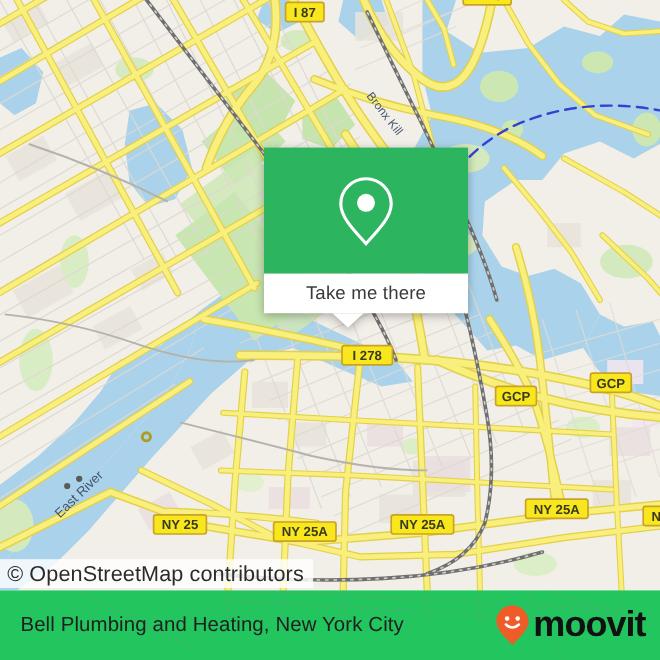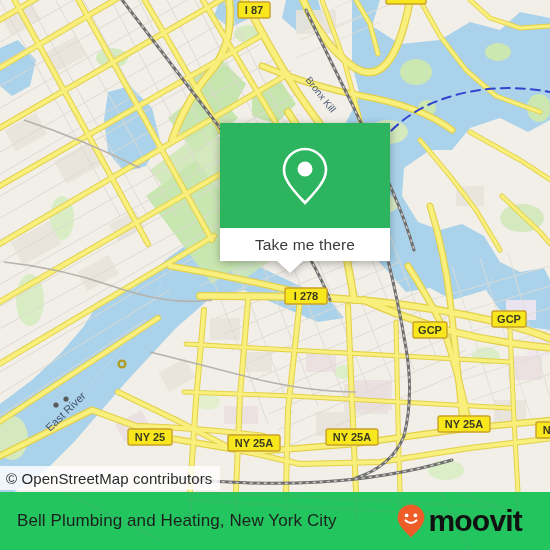--- a/index.html
+++ b/index.html
@@ -30,21 +30,21 @@
   
   .osm-bar {
     position: absolute;
     left: 0;
     top: 466px;
     height: 24px;
     padding: 0 8px 0 6px;
     display: flex;
     align-items: center;
     background: rgba(255,255,255,0.82);
-    font-size: 15px;
+    font-size: 18px;
     color: #2b2b2b;
     letter-spacing: .1px;
     white-space: nowrap;
     z-index: 30;
   }
 
   
   .popup {
     position: absolute;
     left: 190px;
@@ -104,21 +104,21 @@
     left: 17px;
     top: 50%;
     transform: translateY(-50%);
     font-size: 17px;
     color: #1f1f1f;
     letter-spacing: .1px;
     white-space: nowrap;
   }
   .moovit-logo {
     position: absolute;
-    right: 28px;
+    right: 12px;
     top: 50%;
     transform: translateY(-50%);
     display: flex;
     align-items: center;
     gap: 2px;
     justify-content: flex-end;
   }
   .moovit-word {
     font-size: 30px;
     font-weight: bold;

